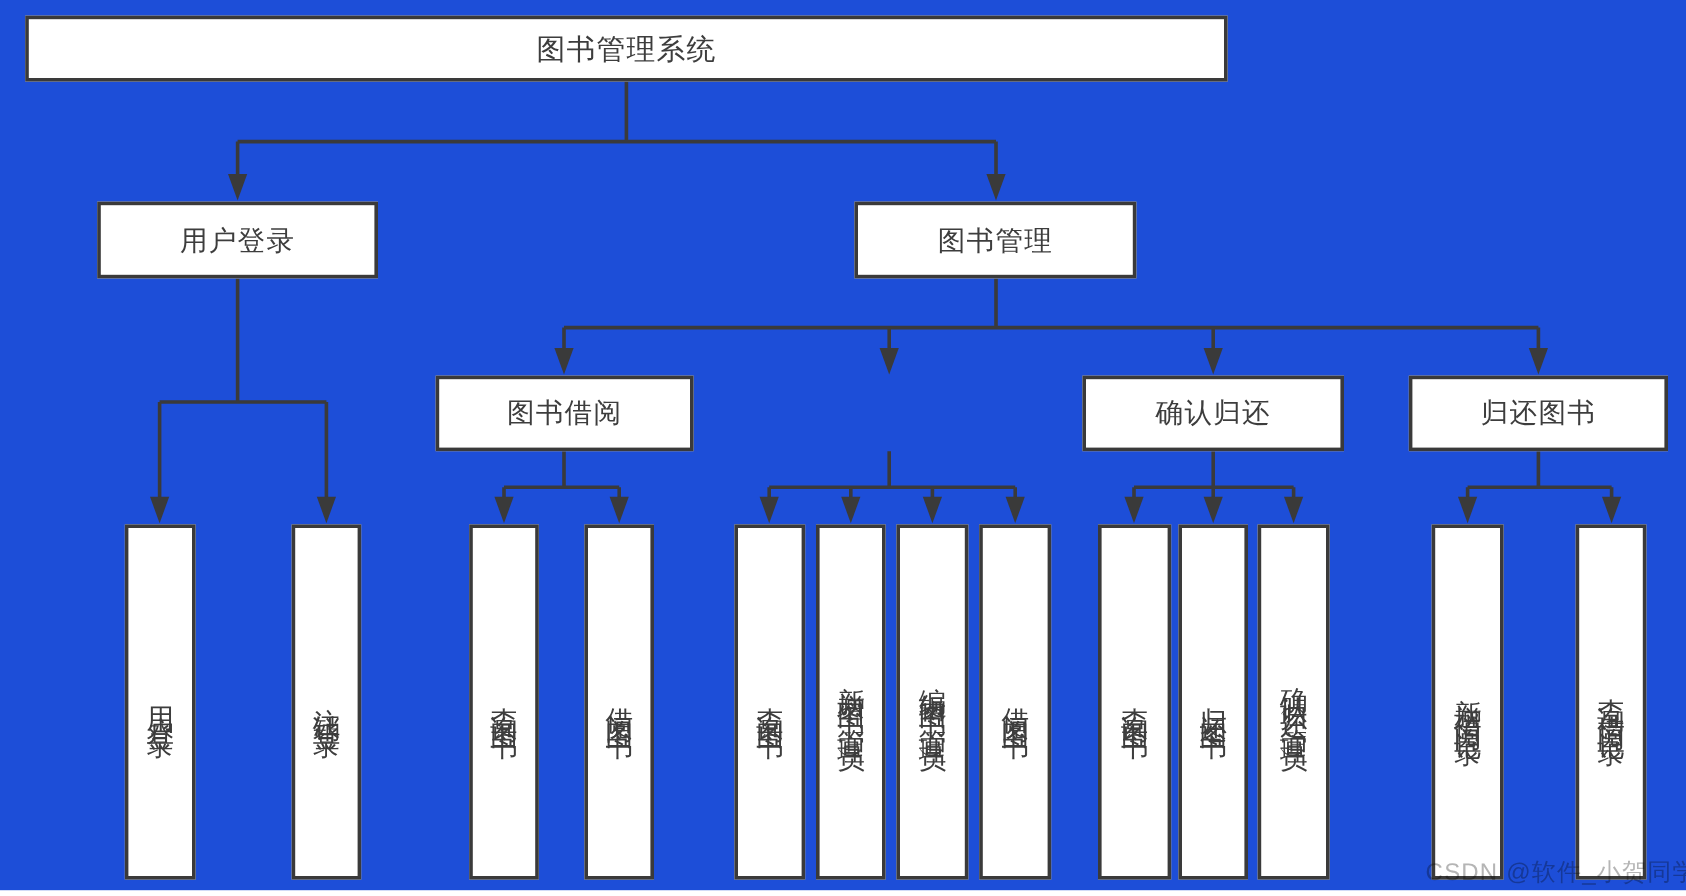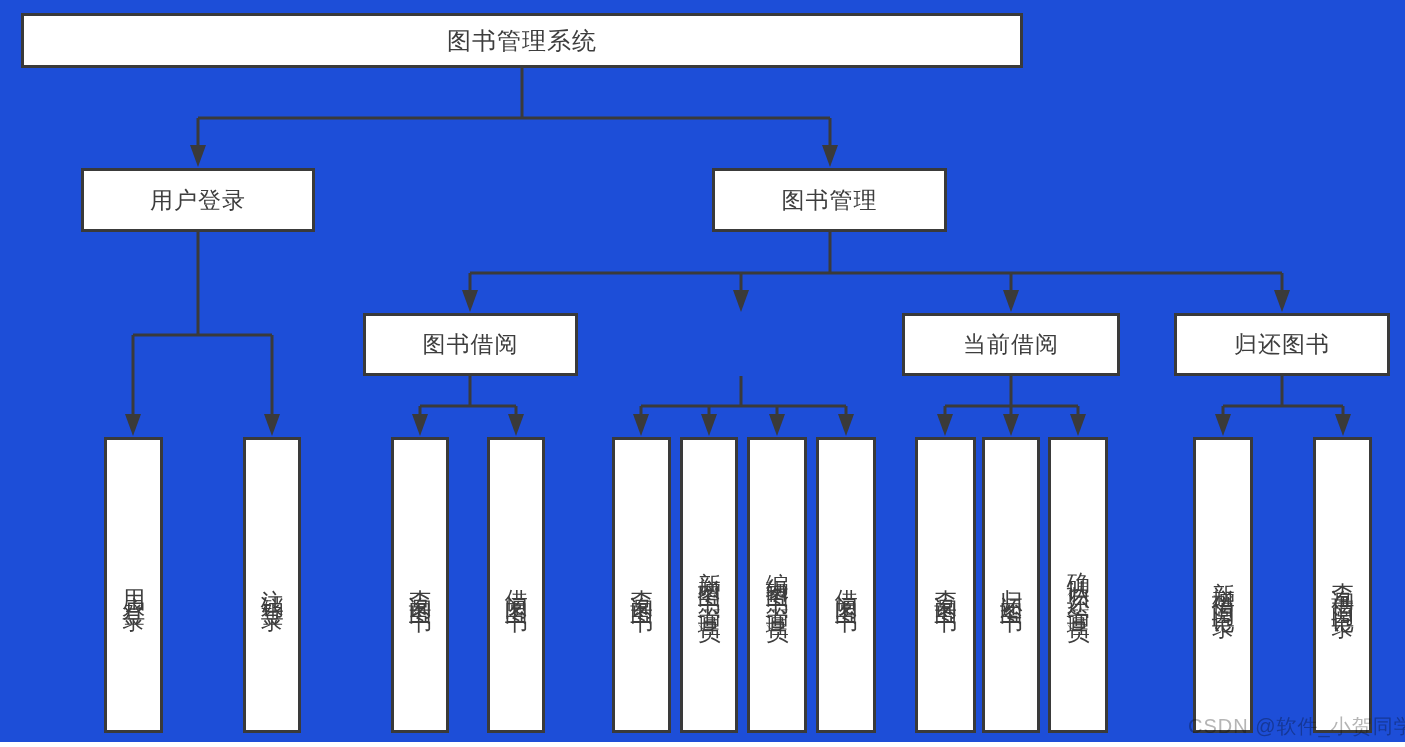--- a/index.html
+++ b/index.html
@@ -97,21 +97,21 @@
 
   <div class="node root" style="left:21px; top:13px; width:1002px; height:55px;">图书管理系统</div>
 
   <div class="node" style="left:81px; top:168px; width:234px; height:64px;">用户登录</div>
 
   <div class="node" style="left:712px; top:168px; width:235px; height:64px;">图书管理</div>
 
   <div class="node" style="left:363px; top:313px; width:215px; height:63px;">图书借阅</div>
 
 
-  <div class="node" style="left:902px; top:313px; width:218px; height:63px;">当前借阅</div>
+  <div class="node" style="left:902px; top:313px; width:218px; height:63px;">确认归还</div>
 
   <div class="node" style="left:1174px; top:313px; width:216px; height:63px;">归还图书</div>
 
   <div class="node leaf" style="left:104px; top:437px; width:59px; height:296px;">
     <span class="vtext">用户登录</span>
   </div>
   <div class="node leaf" style="left:243px; top:437px; width:58px; height:296px;">
     <span class="vtext">注销登录</span>
   </div>
 

